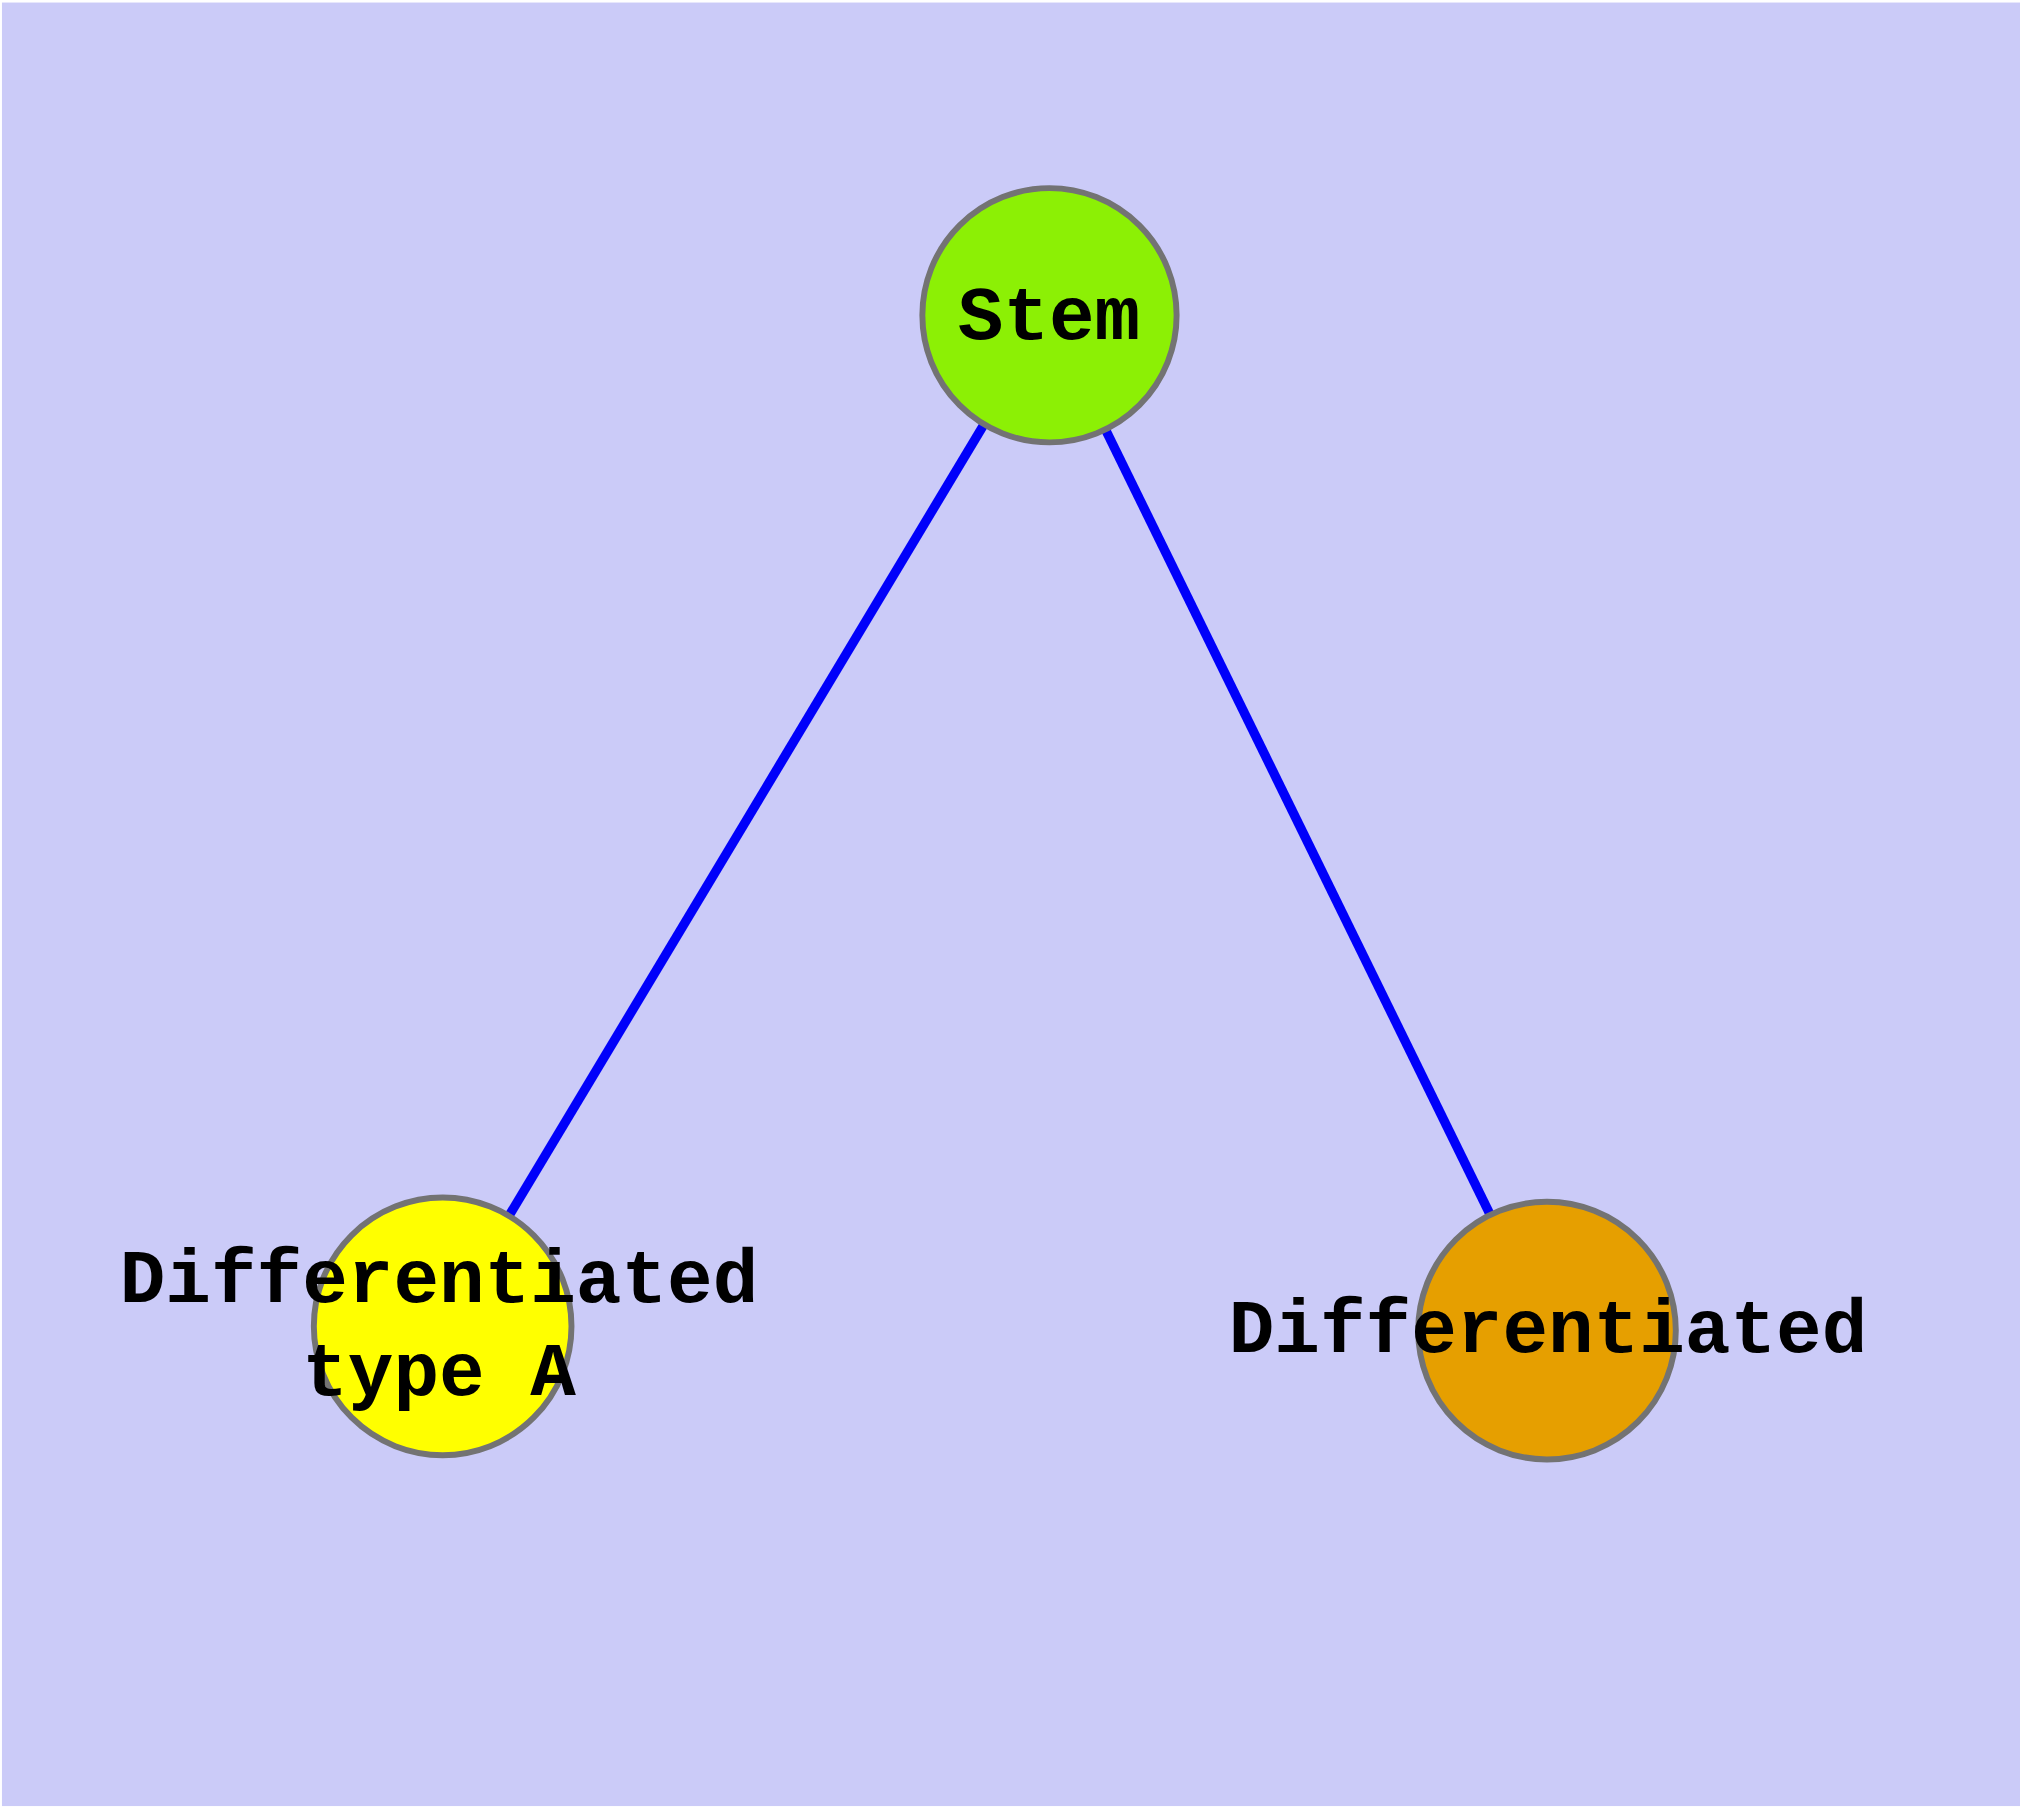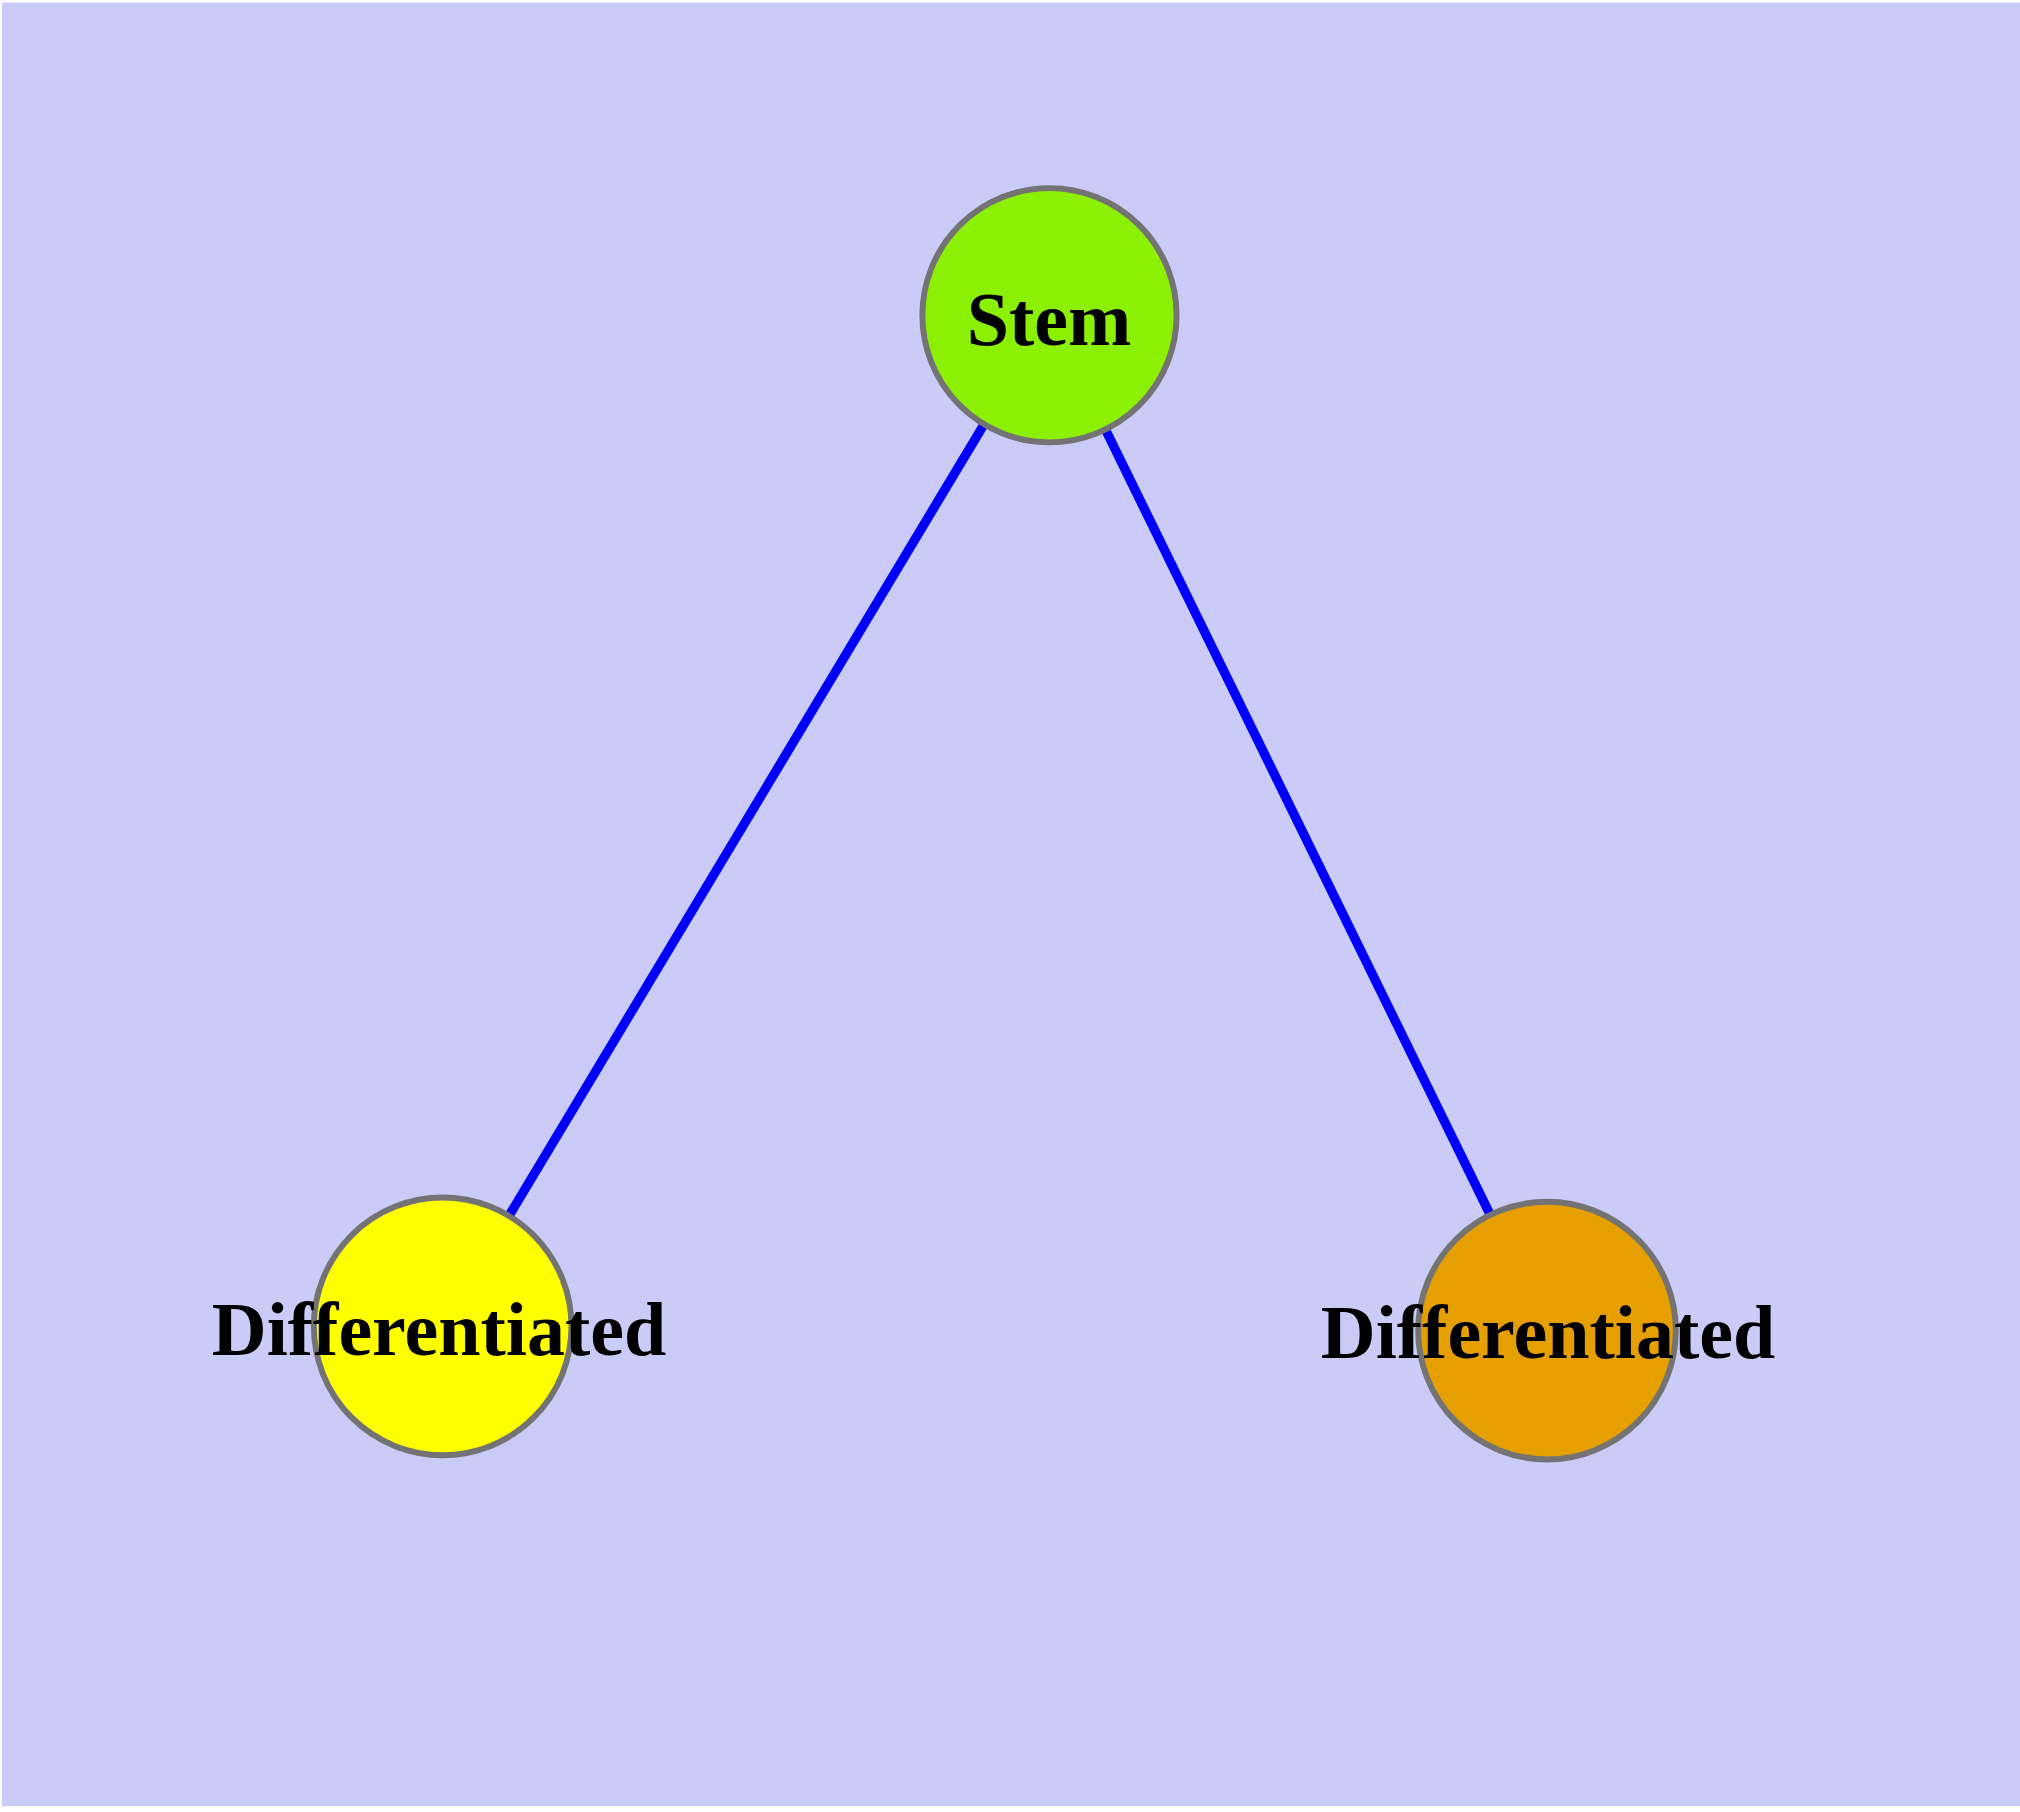--- a/index.html
+++ b/index.html
@@ -7,21 +7,21 @@
     padding: 0;
     background: #FFFFFF;
     width: 2021px;
     height: 1812px;
     overflow: hidden;
   }
   #diagram-canvas {
     position: relative;
     width: 1644px;
     height: 1812px;
-    font-family: Liberation Serif, serif;
+    font-family: Liberation Mono, monospace;
   }
   #graph-svg {
     position: absolute;
     left: 0;
     top: 0;
     width: 2021px;
     height: 1812px;
   }
   .edge-line {
     stroke-width: 11px;
@@ -62,20 +62,21 @@
 
     <circle class="node-circle" fill="#E69F00" cx="1825" cy="1570" r="152"></circle>
   </svg>
 
   <div class="node-label" style="left: 1049px; top: 319px;">
     <span class="label-line">Stem</span>
   </div>
 
   <div class="node-label" style="left: 439px; top: 1329px;">
     <span class="label-line">Differentiated</span>
+    <span class="label-line">type A</span>
   </div>
 
   <div class="node-label" style="left: 1548px; top: 1332px;">
     <span class="label-line">Differentiated</span>
   </div>
 
 </div>
 
 
 </body></html>

